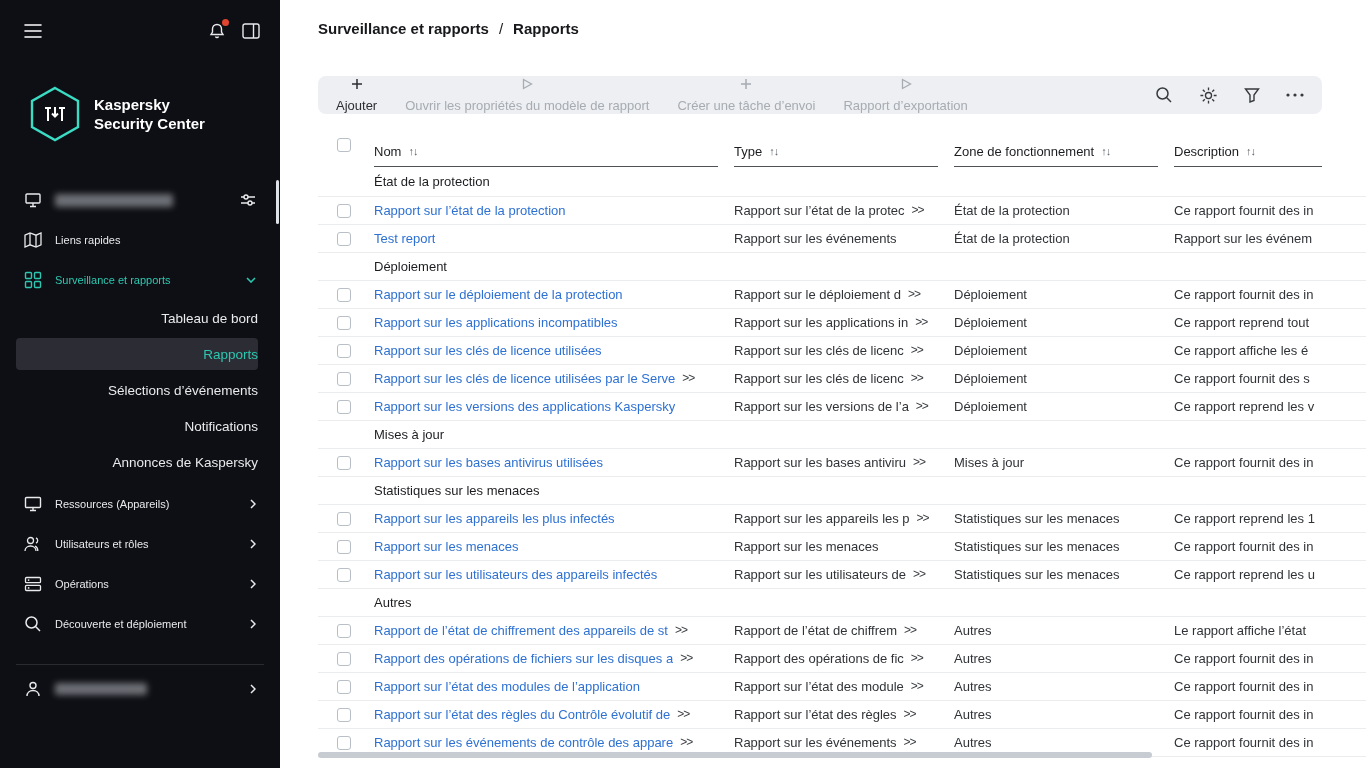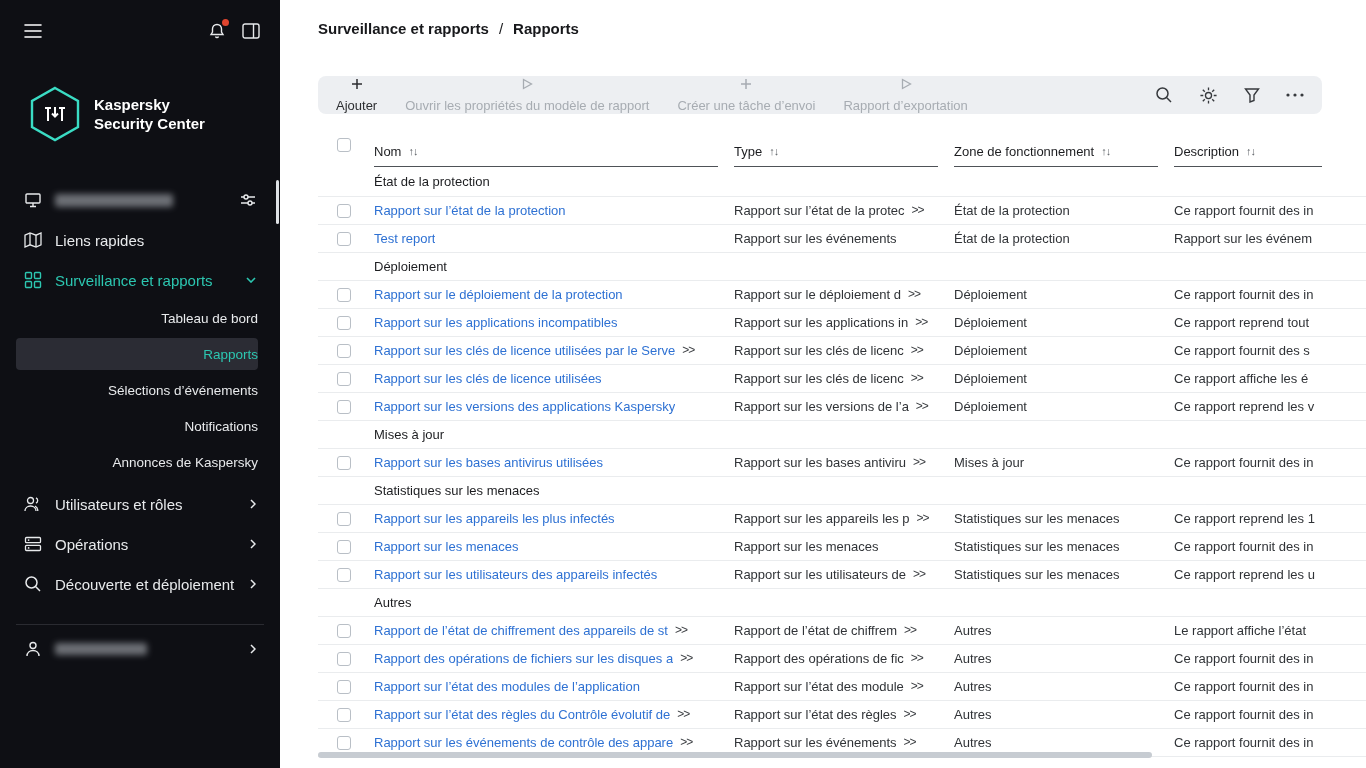--- a/index.html
+++ b/index.html
@@ -9,21 +9,21 @@
 
   
   .sidebar { width:280px; flex:none; background:#0e0f14; color:#e8eaec; position:relative; display:flex; flex-direction:column; }
   .sb-top { height:62px; display:flex; align-items:center; justify-content:space-between; padding:0 20px 0 24px; }
   .sb-top-icons { display:flex; align-items:center; gap:16px; }
   .icon-btn { background:none; border:none; cursor:pointer; display:flex; align-items:center; position:relative; padding:0; }
   .notif-dot { position:absolute; top:-3px; right:-3px; width:7px; height:7px; border-radius:50%; background:#e0452f; }
   .brand { height:98px; display:flex; align-items:center; gap:12px; padding:6px 0 0 28px; }
   .brand-text { font-size:15px; font-weight:700; line-height:19px; color:#fff; }
   .nav { display:flex; flex-direction:column; padding-top:20px; flex:1; }
-  .nav-item { height:40px; display:flex; align-items:center; gap:13px; padding:0 24px; font-size:15px; cursor:pointer; white-space:nowrap; }
+  .nav-item { height:40px; display:flex; align-items:center; gap:13px; padding:0 24px; font-size:11px; cursor:pointer; white-space:nowrap; }
   .nav-item .icon { width:18px; flex:none; display:flex; justify-content:center; }
   .nav-item .label { flex:1; overflow:hidden; text-overflow:clip; }
   .nav-item .chev { margin-left:auto; display:flex; }
   .teal-text { color:#2cc7b1; }
   .subnav { display:flex; flex-direction:column; padding:2px 0; }
   .sub-item { height:32px; margin:0 22px 4px 16px; padding-left:31px; display:flex; align-items:center; font-size:13.5px; border-radius:4px; cursor:pointer;justify-content:flex-end; }
   .sub-item.active { background:#2b2c34; color:#2cc7b1; }
   .sb-divider { border:none; border-top:1px solid #2a2b31; margin:20px 16px 4px 16px; }
   .redacted { background:#7e8187; filter:blur(3px); border-radius:2px; opacity:.85; }
   .redacted.server { width:118px; height:13px; }
@@ -162,20 +162,34 @@
             <span>Sélections d’événements</span>
           </div>
         <div class="sub-item">
             <span>Notifications</span>
           </div>
         <div class="sub-item">
             <span>Annonces de Kaspersky</span>
           </div>
       </div>
 
+      <div class="nav-item">
+        <span class="icon">
+          <svg width="18" height="18" viewBox="0 0 18 18" fill="none" stroke="#e8eaec" stroke-width="1.4">
+              <rect x="1.5" y="2.5" width="15" height="10" rx="1"></rect>
+              <path d="M6 15.5h6M9 12.5v3"></path>
+            </svg>
+        </span>
+        <span class="label">Ressources (Appareils)</span>
+        <span class="chev">
+          <svg width="6" height="10" viewBox="0 0 6 10">
+              <path d="M1 1l4 4-4 4" stroke="#e8eaec" stroke-width="1.5" fill="none"></path>
+            </svg>
+        </span>
+      </div>
 
       <div class="nav-item">
         <span class="icon">
           <svg width="18" height="16" viewBox="0 0 18 16" fill="none" stroke="#e8eaec" stroke-width="1.3">
               <circle cx="6.5" cy="4.5" r="3"></circle>
               <path d="M1 15c0-3 2.5-5 5.5-5s5.5 2 5.5 5"></path>
               <path d="M12 1.8a3 3 0 0 1 0 5.4M13.8 15c0-2.4-1-4-2.8-4.8"></path>
             </svg>
         </span>
         <span class="label">Utilisateurs et rôles</span>
@@ -417,48 +431,48 @@
                   <span class="more">&gt;&gt;</span>
                 </div>
               </td>
               <td>Déploiement</td>
               <td class="desc-cell">Ce rapport reprend tout</td>
             </tr>
             <tr class="report-row">
               <td class="cb-cell"><span class="checkbox"></span></td>
               <td>
                 <div class="cellflex">
+                  <a class="link" href="#">Rapport sur les clés de licence utilisées</a>
+                </div>
+              </td>
+              <td>
+                <div class="cellflex">
+                  <span class="cell-text">Rapport sur les clés de licenc</span>
+                  <span class="more">&gt;&gt;</span>
+                </div>
+              </td>
+              <td>Déploiement</td>
+              <td class="desc-cell">Ce rapport affiche les é</td>
+            </tr>
+            <tr class="report-row">
+              <td class="cb-cell"><span class="checkbox"></span></td>
+              <td>
+                <div class="cellflex">
                   <a class="link" href="#">Rapport sur les clés de licence utilisées par le Serve</a>
                   <span class="more">&gt;&gt;</span>
                 </div>
               </td>
               <td>
                 <div class="cellflex">
                   <span class="cell-text">Rapport sur les clés de licenc</span>
                   <span class="more">&gt;&gt;</span>
                 </div>
               </td>
               <td>Déploiement</td>
               <td class="desc-cell">Ce rapport fournit des s</td>
-            </tr>
-            <tr class="report-row">
-              <td class="cb-cell"><span class="checkbox"></span></td>
-              <td>
-                <div class="cellflex">
-                  <a class="link" href="#">Rapport sur les clés de licence utilisées</a>
-                </div>
-              </td>
-              <td>
-                <div class="cellflex">
-                  <span class="cell-text">Rapport sur les clés de licenc</span>
-                  <span class="more">&gt;&gt;</span>
-                </div>
-              </td>
-              <td>Déploiement</td>
-              <td class="desc-cell">Ce rapport affiche les é</td>
             </tr>
             <tr class="report-row">
               <td class="cb-cell"><span class="checkbox"></span></td>
               <td>
                 <div class="cellflex">
                   <a class="link" href="#">Rapport sur les versions des applications Kaspersky</a>
                 </div>
               </td>
               <td>
                 <div class="cellflex">

